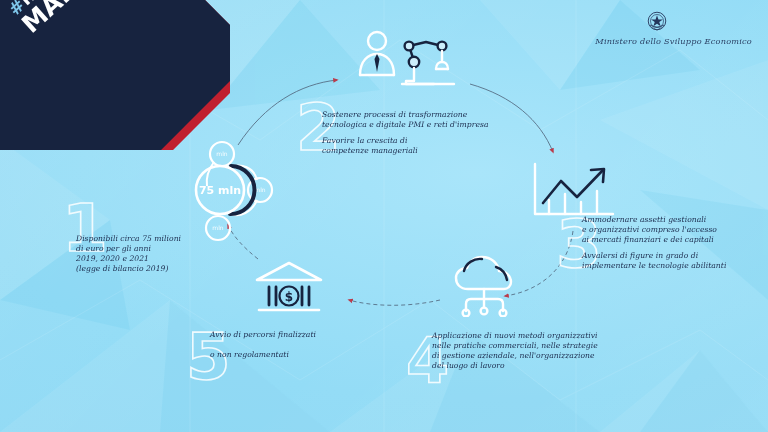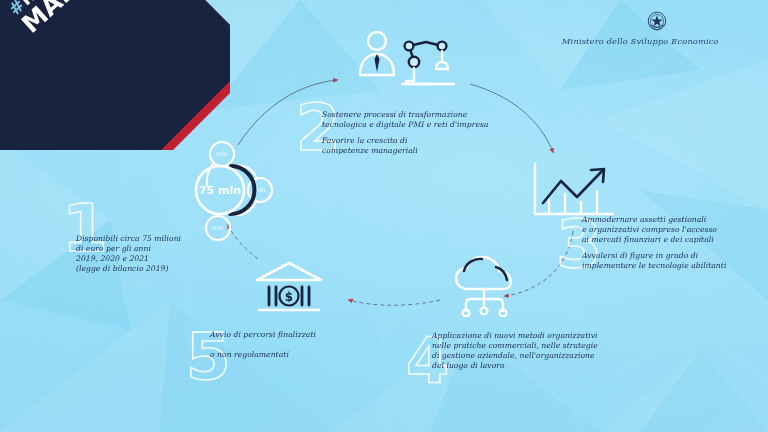--- a/index.html
+++ b/index.html
@@ -32,21 +32,21 @@
     position:absolute;left:6px;top:6px;width:150px;height:120px;
     transform:rotate(-42deg);transform-origin:0 0;
     font-family:"DejaVu Sans", sans-serif;
     color:#ffffff;font-weight:bold;line-height:.95;
   }
   #bannertext .l1{font-size:17.5px;letter-spacing:.4px;white-space:nowrap;}
   #bannertext .l1 .hash{color:#7fc6ea;}
   #bannertext .l2{font-size:25px;letter-spacing:.2px;white-space:nowrap;margin-top:1px;}
 
   
-  #ministry{position:absolute;right:16px;top:8px;width:190px;text-align:left;color:#1b2a4a;}
+  #ministry{position:absolute;right:16px;top:8px;width:190px;text-align:right;color:#1b2a4a;}
   #ministry .emblem{margin:0 auto;display:block;}
   #ministry .mtext{
     font-family:"DejaVu Serif", serif;font-style:italic;
     font-size:8.2px;letter-spacing:.2px;color:#203257;margin-top:2px;opacity:.92;
     white-space:nowrap;
   }
 
   
   .node{position:absolute;}
   .node svg{display:block;}

